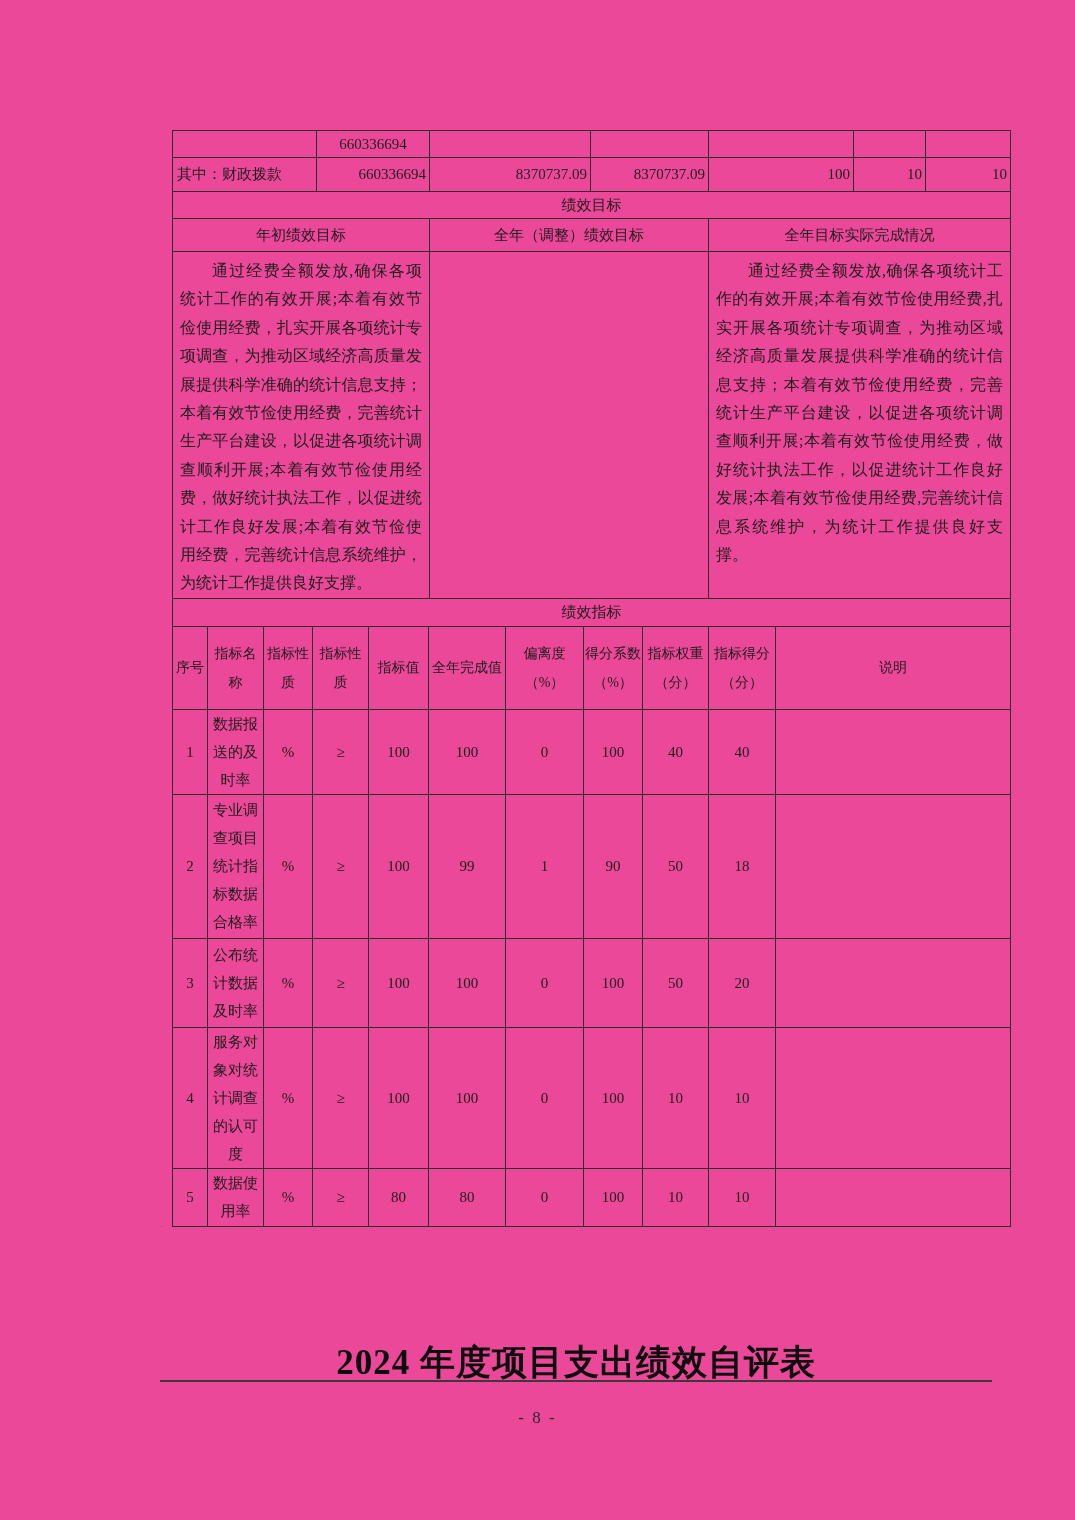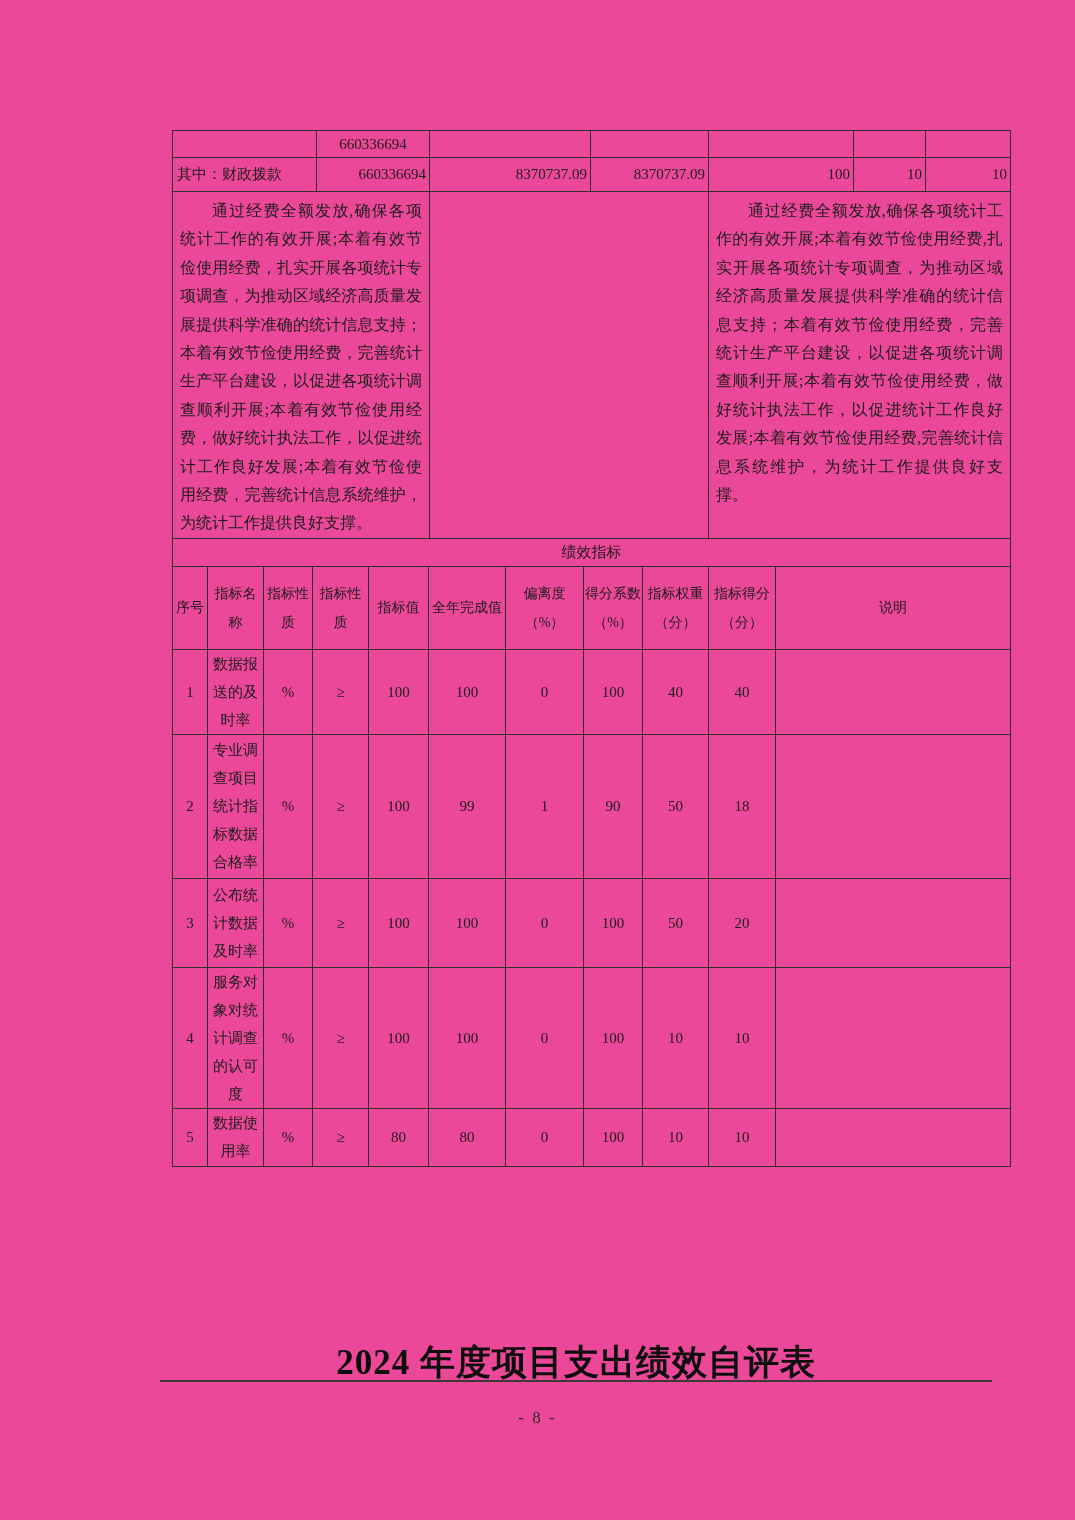--- a/index.html
+++ b/index.html
@@ -91,20 +91,28 @@
         </tbody>
     </table>
 
     <table>
       <colgroup>
         <col style="width:257px">
           <col style="width:279px">
           <col style="width:302px">
       </colgroup>
       <tbody>
+        <tr class="section-row">
+          <td colspan="3">绩效目标</td>
+        </tr>
+        <tr class="goals-hdr-row">
+          <td>年初绩效目标</td>
+          <td>全年（调整）绩效目标</td>
+          <td>全年目标实际完成情况</td>
+        </tr>
         <tr class="goals-para-row">
           <td class="para">通过经费全额发放,确保各项统计工作的有效开展;本着有效节俭使用经费，扎实开展各项统计专项调查，为推动区域经济高质量发展提供科学准确的统计信息支持；本着有效节俭使用经费，完善统计生产平台建设，以促进各项统计调查顺利开展;本着有效节俭使用经费，做好统计执法工作，以促进统计工作良好发展;本着有效节俭使用经费，完善统计信息系统维护，为统计工作提供良好支撑。</td>
           <td class="para"></td>
           <td class="para">通过经费全额发放,确保各项统计工作的有效开展;本着有效节俭使用经费,扎实开展各项统计专项调查，为推动区域经济高质量发展提供科学准确的统计信息支持；本着有效节俭使用经费，完善统计生产平台建设，以促进各项统计调查顺利开展;本着有效节俭使用经费，做好统计执法工作，以促进统计工作良好发展;本着有效节俭使用经费,完善统计信息系统维护，为统计工作提供良好支撑。</td>
         </tr>
       </tbody>
     </table>
 
     <table>
       <colgroup>

